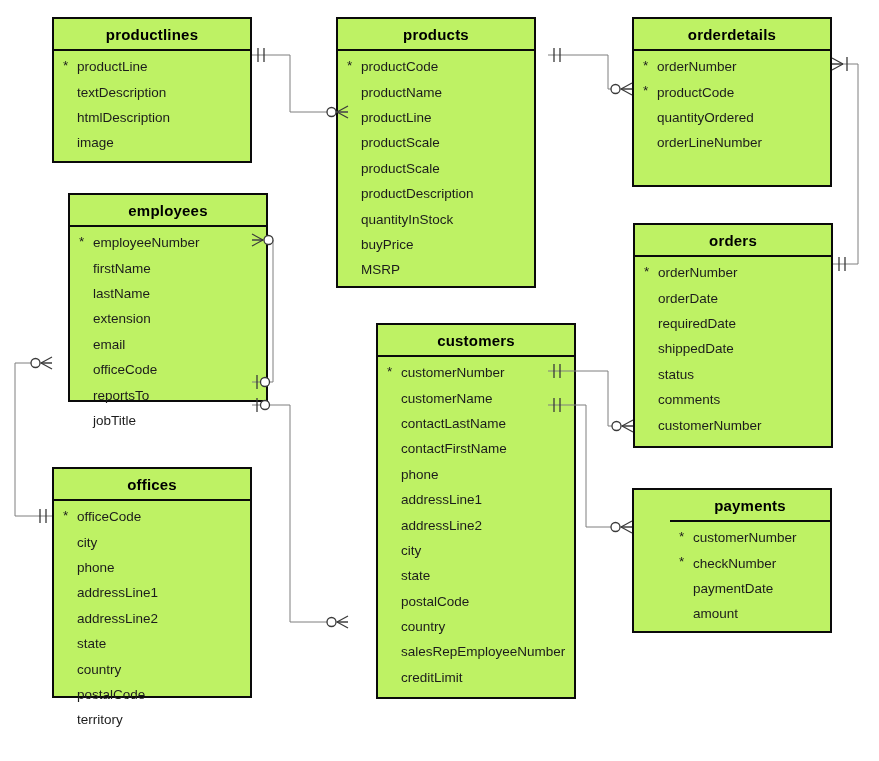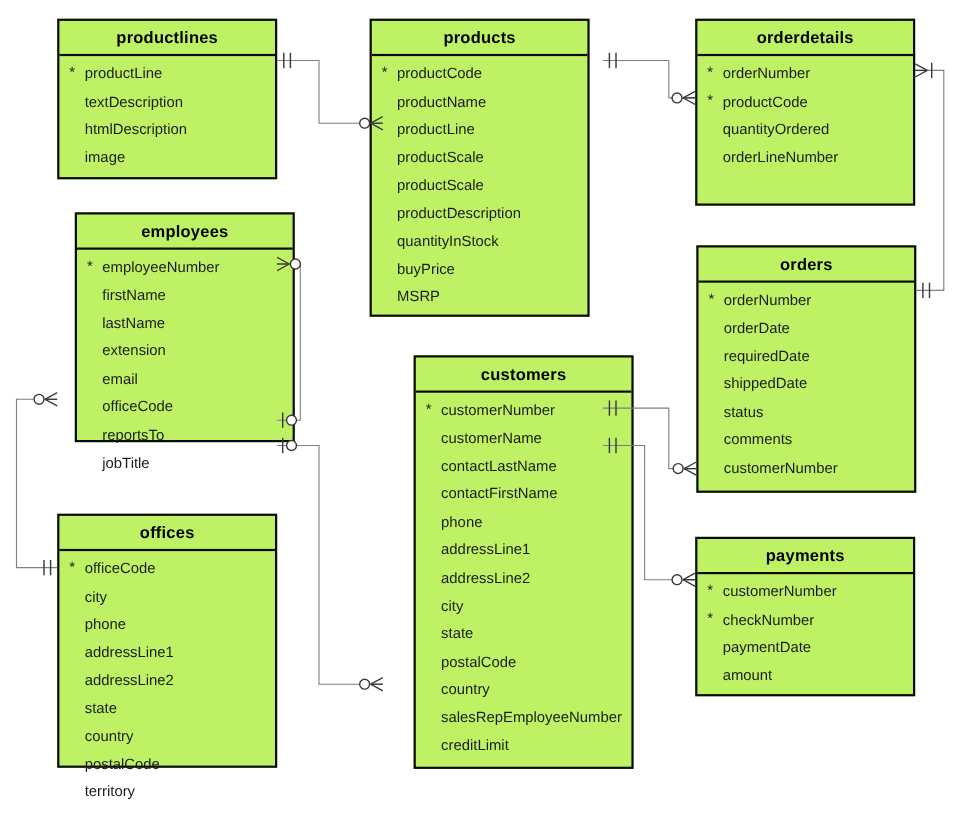--- a/index.html
+++ b/index.html
@@ -304,21 +304,21 @@
           <span>country</span>
         </div>
         <div class="field-row">
           <span>postalCode</span>
         </div>
         <div class="field-row">
           <span>territory</span>
         </div>
       </div>
     </div>
-    <div class="table" style="left: 632px; top: 488px; width: 200px; height: 145px;">
+    <div class="table" style="left: 632px; top: 488px; width: 200px; height: 145px; padding-left: 36px;">
       <div class="table-title">payments</div>
       <div class="table-body">
         <div class="field-row">
           <span class="pk">*</span>
           <span>customerNumber</span>
         </div>
         <div class="field-row">
           <span class="pk">*</span>
           <span>checkNumber</span>
         </div>

